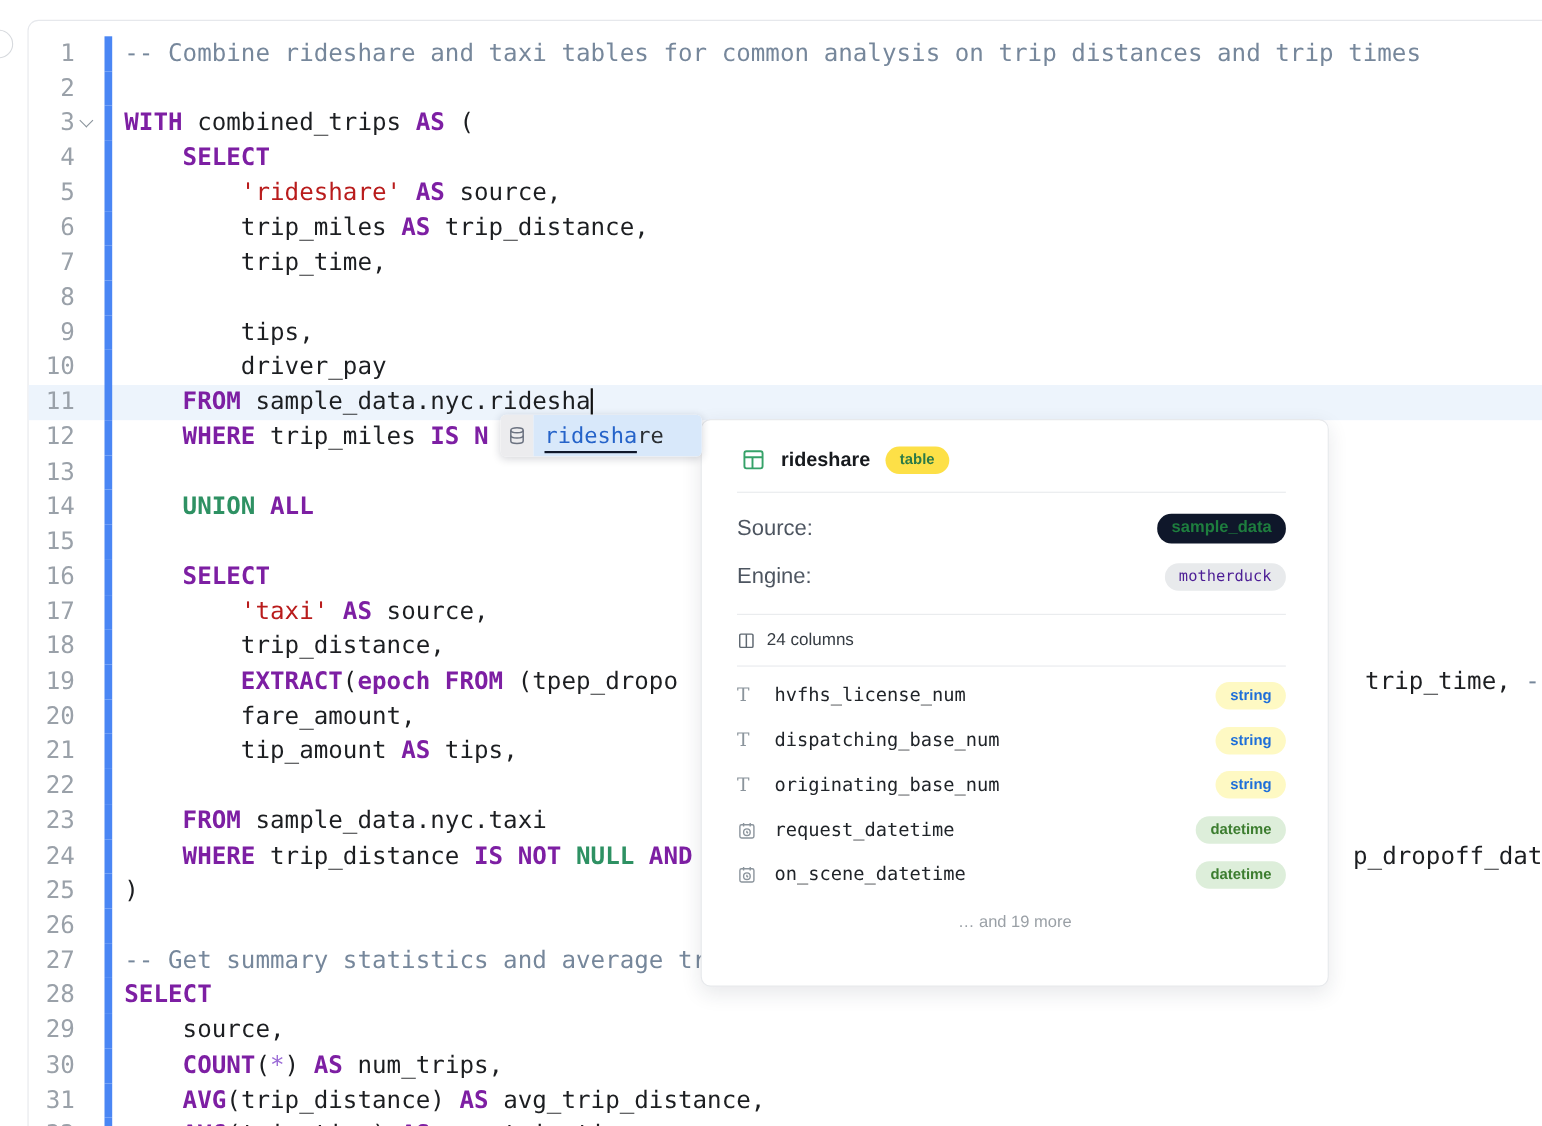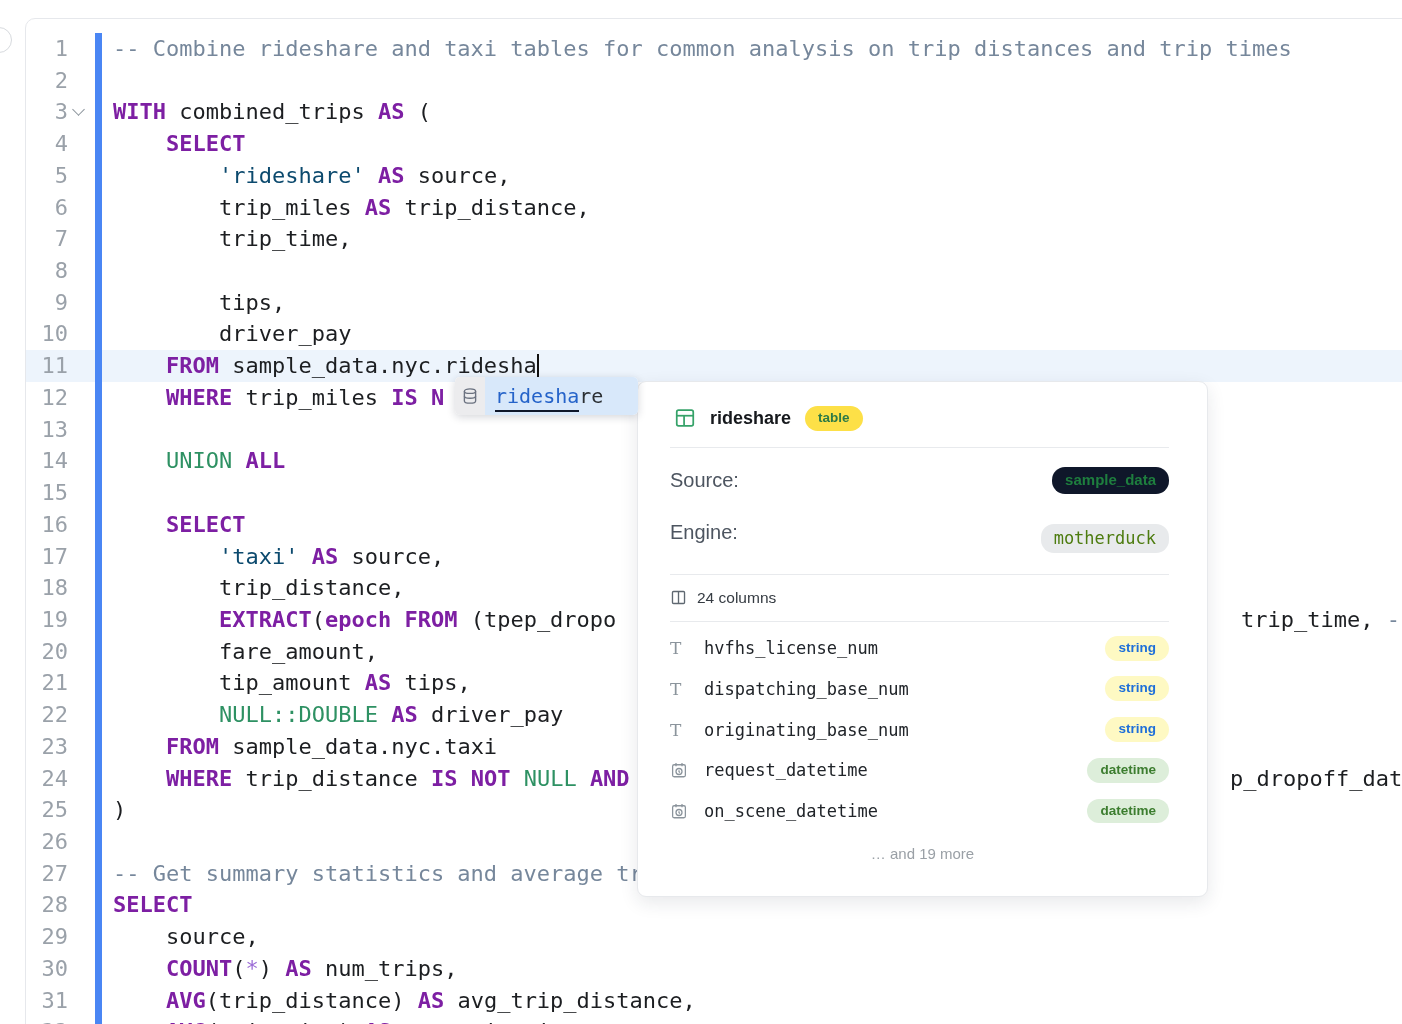--- a/index.html
+++ b/index.html
@@ -27,22 +27,22 @@
     position:absolute; left:6px; top:9px; width:9px; height:9px;
     border-right:1.6px solid #8b949c; border-bottom:1.6px solid #8b949c;
     transform:rotate(45deg);
   }
   .bar { width:7px; flex:none; background:#4a86f4; }
   .codeline {
     font:22px/31.73px "DejaVu Sans Mono", monospace; color:#1c1e21;
     padding-left:11px; white-space:pre; flex:none;
   }
   .kw  { color:#7d1fa3; font-weight:bold; }
-  .typ { color:#2e9163; font-weight:normal; }
-  .str { color:#0c4a6e; }
+  .typ { color:#2e9163; font-weight:bold; }
+  .str { color:#b91c1c; }
   .com { color:#76879b; }
   .op  { color:#9b6bd6; }
   .id  { color:#1c1e21; }
   .cursor { display:inline-block; width:2px; height:24px; background:#111;
             vertical-align:-5px; }
   .tail { position:absolute; font:22px/31.73px "DejaVu Sans Mono", monospace;
           white-space:pre; }
   .tail-19 { left:1215px; top:585px; }
   .tail-24 { left:1204px; top:744px; }
 
@@ -65,22 +65,22 @@
     background:#fff; border:1px solid #e7e9ec; border-radius:9px;
     box-shadow:0 6px 18px rgba(25,35,55,.10); z-index:30;
   }
   .card-header { display:flex; align-items:center; gap:14px;
                  padding:24px 38px 16px 36px; }
   .card-title { font-size:18px; font-weight:bold; color:#16191d; }
   .pill { display:inline-block; border-radius:13px; padding:4px 13px;
           font-size:13.5px; font-weight:bold; line-height:1.25; }
   .pill-table    { background:#fde047; color:#2c7a47; }
   .pill-source   { background:#0f172a; color:#1e7e3e; font-size:15px; }
-  .pill-engine   { background:#e8eaec; color:#4d7c0f; font-weight:normal;
-                   font-family:"DejaVu Sans Mono", monospace; font-size:17px;margin-top:12px; }
+  .pill-engine   { background:#e8eaec; color:#4c1d95; font-weight:normal;
+                   font-family:"DejaVu Sans Mono", monospace; font-size:14px; }
   .pill-string   { background:#fef9c3; color:#1e6fd9; }
   .pill-datetime { background:#ddeeda; color:#3c7d2f; }
   .divider { height:1px; background:#e8eaed; margin:0 38px 0 32px; }
   .info-rows { padding:10px 0 12px 0; }
   .info-row { display:flex; align-items:center; justify-content:space-between;
               padding:9px 38px 9px 32px; }
   .info-label { font-size:20px; color:#4d5560; }
   .count-row { display:flex; align-items:center; gap:10px;
                padding:14px 38px 14px 32px; font-size:15.5px; color:#353b42; }
   .col-list { padding:6px 0 0 0; }
@@ -115,21 +115,21 @@
       <div class="row"><span class="ln">12</span><span class="foldslot"></span><span class="bar"></span><span class="codeline"><span class="id">    </span><span class="kw">WHERE</span><span class="id"> trip_miles </span><span class="kw">IS</span><span class="id"> </span><span class="kw">N</span></span></div>
       <div class="row"><span class="ln">13</span><span class="foldslot"></span><span class="bar"></span><span class="codeline"></span></div>
       <div class="row"><span class="ln">14</span><span class="foldslot"></span><span class="bar"></span><span class="codeline"><span class="id">    </span><span class="typ">UNION</span><span class="id"> </span><span class="kw">ALL</span></span></div>
       <div class="row"><span class="ln">15</span><span class="foldslot"></span><span class="bar"></span><span class="codeline"></span></div>
       <div class="row"><span class="ln">16</span><span class="foldslot"></span><span class="bar"></span><span class="codeline"><span class="id">    </span><span class="kw">SELECT</span></span></div>
       <div class="row"><span class="ln">17</span><span class="foldslot"></span><span class="bar"></span><span class="codeline"><span class="id">        </span><span class="str">'taxi'</span><span class="id"> </span><span class="kw">AS</span><span class="id"> source,</span></span></div>
       <div class="row"><span class="ln">18</span><span class="foldslot"></span><span class="bar"></span><span class="codeline"><span class="id">        trip_distance,</span></span></div>
       <div class="row"><span class="ln">19</span><span class="foldslot"></span><span class="bar"></span><span class="codeline"><span class="id">        </span><span class="kw">EXTRACT</span><span class="id">(</span><span class="kw">epoch</span><span class="id"> </span><span class="kw">FROM</span><span class="id"> (tpep_dropo</span></span></div>
       <div class="row"><span class="ln">20</span><span class="foldslot"></span><span class="bar"></span><span class="codeline"><span class="id">        fare_amount,</span></span></div>
       <div class="row"><span class="ln">21</span><span class="foldslot"></span><span class="bar"></span><span class="codeline"><span class="id">        tip_amount </span><span class="kw">AS</span><span class="id"> tips,</span></span></div>
-      <div class="row"><span class="ln">22</span><span class="foldslot"></span><span class="bar"></span><span class="codeline"><span class="id">        </span><span class="typ">NULL::DOUBLE</span><span class="id"> </span><span class="kw">AS</span><span class="id"> driver_pay</span></span></div>
+      <div class="row"><span class="ln">22</span><span class="foldslot"></span><span class="bar"></span></div>
       <div class="row"><span class="ln">23</span><span class="foldslot"></span><span class="bar"></span><span class="codeline"><span class="id">    </span><span class="kw">FROM</span><span class="id"> sample_data.nyc.taxi</span></span></div>
       <div class="row"><span class="ln">24</span><span class="foldslot"></span><span class="bar"></span><span class="codeline"><span class="id">    </span><span class="kw">WHERE</span><span class="id"> trip_distance </span><span class="kw">IS NOT</span><span class="id"> </span><span class="typ">NULL</span><span class="id"> </span><span class="kw">AND</span></span></div>
       <div class="row"><span class="ln">25</span><span class="foldslot"></span><span class="bar"></span><span class="codeline"><span class="id">)</span></span></div>
       <div class="row"><span class="ln">26</span><span class="foldslot"></span><span class="bar"></span><span class="codeline"></span></div>
       <div class="row"><span class="ln">27</span><span class="foldslot"></span><span class="bar"></span><span class="codeline"><span class="com">-- Get summary statistics and average trip metrics by source</span></span></div>
       <div class="row"><span class="ln">28</span><span class="foldslot"></span><span class="bar"></span><span class="codeline"><span class="kw">SELECT</span></span></div>
       <div class="row"><span class="ln">29</span><span class="foldslot"></span><span class="bar"></span><span class="codeline"><span class="id">    source,</span></span></div>
       <div class="row"><span class="ln">30</span><span class="foldslot"></span><span class="bar"></span><span class="codeline"><span class="id">    </span><span class="kw">COUNT</span><span class="id">(</span><span class="op">*</span><span class="id">) </span><span class="kw">AS</span><span class="id"> num_trips,</span></span></div>
       <div class="row"><span class="ln">31</span><span class="foldslot"></span><span class="bar"></span><span class="codeline"><span class="id">    </span><span class="kw">AVG</span><span class="id">(trip_distance) </span><span class="kw">AS</span><span class="id"> avg_trip_distance,</span></span></div>
       <div class="row"><span class="ln">32</span><span class="foldslot"></span><span class="bar"></span><span class="codeline"><span class="id">    </span><span class="kw">AVG</span><span class="id">(trip_time) </span><span class="kw">AS</span><span class="id"> avg_trip_time,</span></span></div>

